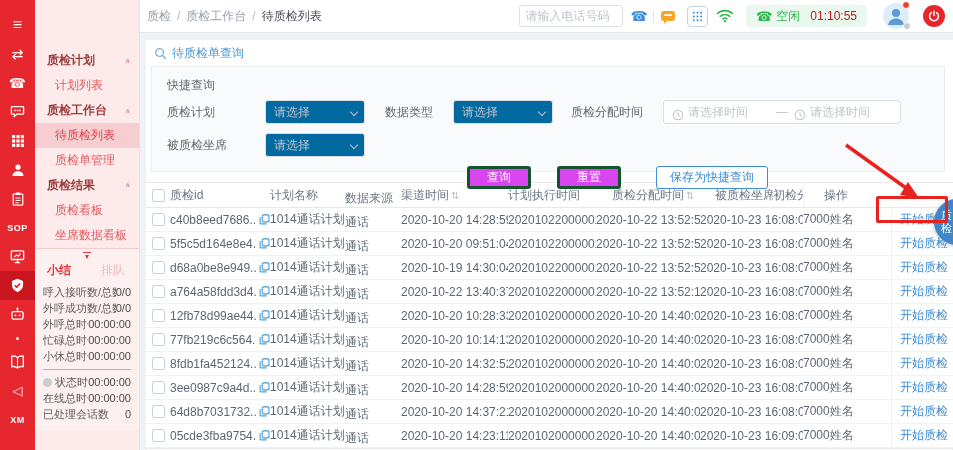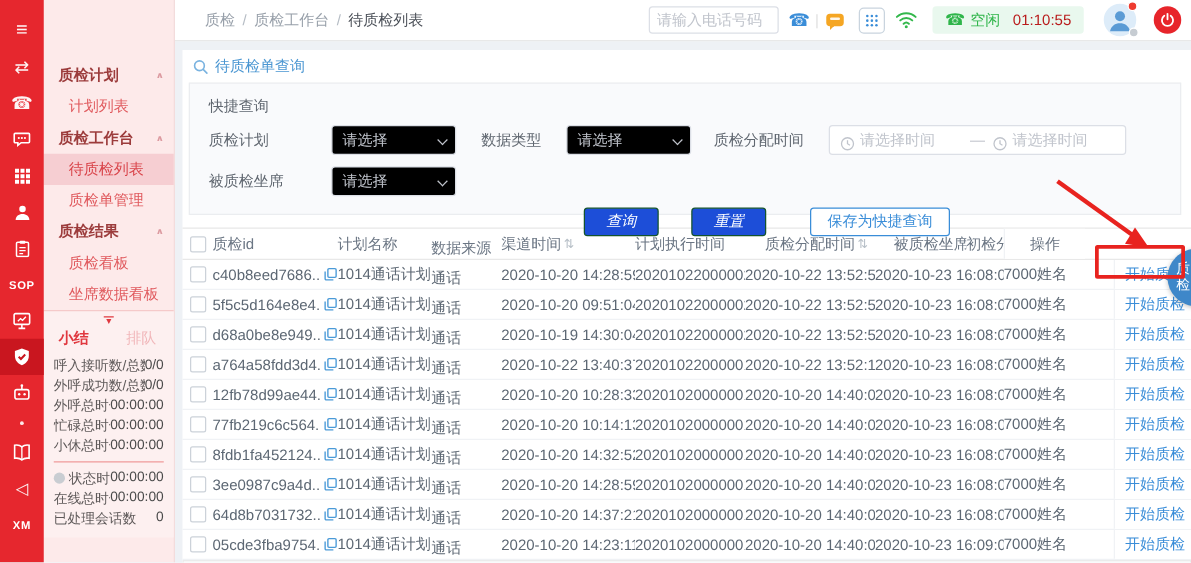--- a/index.html
+++ b/index.html
@@ -37,21 +37,21 @@
   .stats-tab.active { color:#e0383f; font-weight:bold; }
   .stat-row { display:flex; align-items:center; height:16px; font-size:11px; color:#5f5a5a; }
   .st-ico { width:9px; height:9px; border-radius:50%; background:#c9cdd2; margin-right:3px; flex:none; }
   .st-label { flex:1; white-space:nowrap; overflow:hidden; }
   .st-value { color:#4a4a4a; }
   .stats-divider { border-top:1px solid #ef9a9a; margin:5px 0 4px 0; }
   .more-wrap { text-align:center; padding:4px 0 4px 0; }
 
   
   .topbar { position:absolute; left:140px; top:0; right:0; height:33px; background:#fff;
-    border-bottom:1px solid #e8e8e8; display:flex; align-items:center; padding:0 8px 0 24px; z-index:12;gap:35px; }
+    border-bottom:1px solid #e8e8e8; display:flex; align-items:center; padding:0 8px 0 7px; z-index:12;gap:35px; }
   .bc-item { color:#98a0aa; cursor:pointer; }
   .bc-item.last { color:#4a4f57; }
   .bc-sep { color:#b5bcc4; margin:0 6px; }
   .topbar-right { margin-left:auto; display:flex; align-items:center; }
   .phone-box { display:flex; align-items:center; border:1px solid #dcdfe6; border-radius:3px;
     height:22px; padding:0 6px; width:104px; color:#c0c4cc; }
   .icon-btn { margin-left:8px; cursor:pointer; display:flex; align-items:center; }
   .phone-glyph { color:#3a8dd8; font-size:14px; }
   .vdiv { color:#e0e0e0; margin:0 4px; }
   .bubble { position:relative; width:14px; height:10px; background:#f5a623; border-radius:3px; }
@@ -83,34 +83,34 @@
   .section-title { height:26px; display:flex; align-items:center; padding-left:8px;
     color:#4a96d2; font-size:12px; }
   .section-title svg { margin-right:5px; }
 
   .filter-panel { margin:0 8px 0 5px; height:106px; background:#f9fafc; border:1px solid #ebedf0;
     padding:10px 0 0 15px; }
   .f-row { display:flex; align-items:center; margin-bottom:9px; }
   .f-label { width:90px; margin-right:8px; color:#606770; white-space:nowrap; }
   .f-label.l2 { width:60px; margin-left:20px; }
   .f-label.l3 { width:84px; margin-left:18px; }
-  .select { position:relative; width:100px; height:24px; background:#000000; border:1px solid #dcdfe6;
+  .select { position:relative; width:100px; height:24px; background:#0369a1; border:1px solid #dcdfe6;
     border-radius:3px; display:flex; align-items:center; padding:0 18px 0 8px; color:#c0c4cc;
     cursor:pointer; }
   .caret { position:absolute; right:7px; top:8px; width:6px; height:6px;
     border-right:1px solid #c0c4cc; border-bottom:1px solid #c0c4cc; transform:rotate(45deg); }
   .range { width:238px; height:24px; background:#fff; border:1px solid #dcdfe6; border-radius:3px;
     display:flex; align-items:center; padding:0 8px; color:#c0c4cc; cursor:pointer; }
   .range .half { display:flex; align-items:flex-end; flex:1; }
   .range svg { margin-right:4px; flex:none; }
   .range .sep { margin:0 6px; color:#c0c4cc; }
   .btn-row { display:flex; align-items:center; padding-left:300px; }
   .btn { height:23px; font-size:12px; border-radius:3px; display:flex; align-items:center;
     cursor:pointer; }
-  .btn-primary { background:#1d4ed8; color:#fff; padding:0 17px; border:1px solid #14532d;font-style:italic; }
+  .btn-primary { background:#d946ef; color:#fff; padding:0 17px; border:3px solid #14532d; }
   .btn-outline { background:#fff; color:#3a8dd8; padding:0 13px; border:1px solid #3a8dd8; }
   .btn + .btn { margin-left:26px; }
   .btn.save { margin-left:35px; }
 
   
   .table { margin-top:10px; }
   .tr, .thead { display:flex; align-items:stretch; }
   .thead { border-top:1px solid #e8e8e8; border-bottom:1px solid #e8e8e8; }
   .th, .td { height:23px; display:flex; align-items:center; white-space:nowrap; overflow:hidden;
     flex:none; font-size:12px; }

